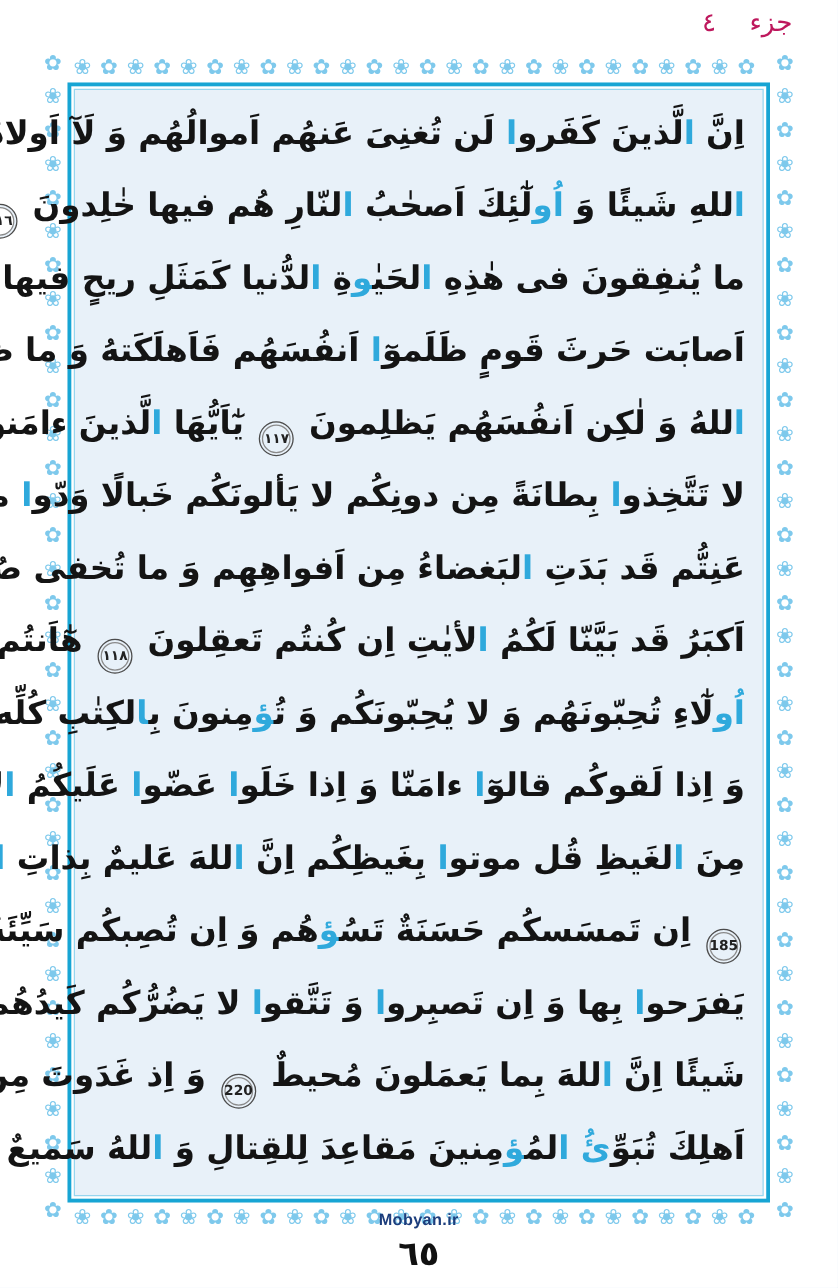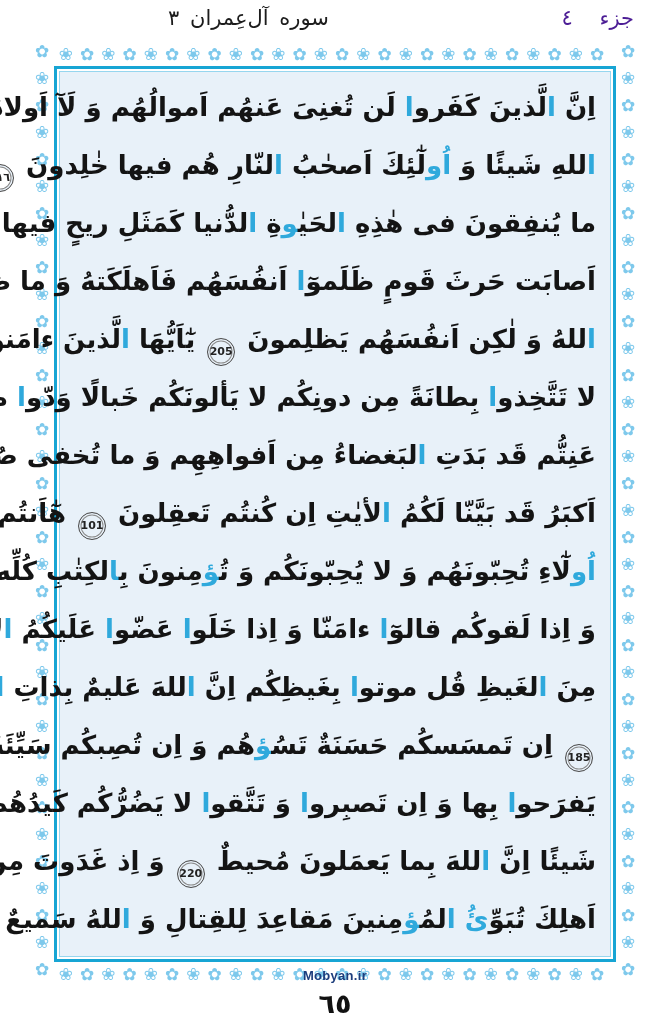--- a/index.html
+++ b/index.html
@@ -8,21 +8,21 @@
     background: #ffffff;
     overflow: hidden;
     font-family: "DejaVu Sans", sans-serif;
   }
   .page { position: relative; width: 670px; height: 1030px; direction: rtl; }
 
   
   .header { position: absolute; top: 0; left: 0; right: 0; height: 40px; }
   .hdr-right {
     position: absolute; right: 36px; top: 6px;
-    font-size: 21px; color: #4c1d95; word-spacing: 20px; font-weight: 500;
+    font-size: 21px; color: #be185d; word-spacing: 20px; font-weight: 500;
   }
   .hdr-left {
     position: absolute; left: 168px; top: 6px;
     font-size: 21px; color: #1c1c1c; word-spacing: 4px; font-weight: 500;
   }
 
   
   .frame { position: absolute; left: 30px; top: 42px; width: 610px; height: 944px; }
   .band {
     position: absolute; color: #7ec9ec; overflow: hidden;
@@ -74,39 +74,38 @@
     text-align: center; font-size: 27px; font-weight: 600; color: #111;
   }
 </style>
 </head>
 <body>
 
 <div class="page">
 
   <div class="header">
     <span class="hdr-right">جزء ٤</span>
-    <span class="hdr-left">سوره آل‌عِمران ٣</span>
   </div>
 
   <div class="frame">
     <div class="band band-top">✿❀✿❀✿❀✿❀✿❀✿❀✿❀✿❀✿❀✿❀✿❀✿❀✿❀</div>
     <div class="band band-bottom">✿❀✿❀✿❀✿❀✿❀✿❀✿❀✿❀✿❀✿❀✿❀✿❀✿❀</div>
     <div class="band band-left">✿❀✿❀✿❀✿❀✿❀✿❀✿❀✿❀✿❀✿❀✿❀✿❀✿❀✿❀✿❀✿❀✿❀✿❀✿❀✿❀</div>
     <div class="band band-right">✿❀✿❀✿❀✿❀✿❀✿❀✿❀✿❀✿❀✿❀✿❀✿❀✿❀✿❀✿❀✿❀✿❀✿❀✿❀✿❀</div>
 
     <div class="panel">
       <div class="lines" id="lines">
           <div class="qline">اِنَّ <span class="silent">ا</span>لَّذينَ كَفَرو<span class="silent">ا</span> لَن تُغنِىَ عَنهُم اَموالُهُم وَ لَآ اَولادُهُم مِنَ</div>
           <div class="qline"><span class="silent">ا</span>للهِ شَيئًا وَ <span class="silent">اُو</span>لٰٓئِكَ اَصحٰبُ <span class="silent">ا</span>لنّارِ هُم فيها خٰلِدونَ <span class="vbadge">١١٦</span> مَثَلُ</div>
           <div class="qline">ما يُنفِقونَ فى هٰذِهِ <span class="silent">ا</span>لحَيٰ<span class="silent">و</span>ةِ <span class="silent">ا</span>لدُّنيا كَمَثَلِ ريحٍ فيها صِرٌّ</div>
           <div class="qline">اَصابَت حَرثَ قَومٍ ظَلَموٓ<span class="silent">ا</span> اَنفُسَهُم فَاَهلَكَتهُ وَ ما ظَلَمَهُمُ</div>
-          <div class="qline"><span class="silent">ا</span>للهُ وَ لٰكِن اَنفُسَهُم يَظلِمونَ <span class="vbadge">205</span> يٰٓاَيُّهَا <span class="silent">ا</span>لَّذينَ ءامَنو</div>
+          <div class="qline"><span class="silent">ا</span>للهُ وَ لٰكِن اَنفُسَهُم يَظلِمونَ <span class="vbadge">١١٧</span> يٰٓاَيُّهَا <span class="silent">ا</span>لَّذينَ ءامَنو</div>
           <div class="qline">لا تَتَّخِذو<span class="silent">ا</span> بِطانَةً مِن دونِكُم لا يَألونَكُم خَبالًا وَدّو<span class="silent">ا</span> ما</div>
           <div class="qline">عَنِتُّم قَد بَدَتِ <span class="silent">ا</span>لبَغضاءُ مِن اَفواهِهِم وَ ما تُخفى صُدورُهُم</div>
-          <div class="qline">اَكبَرُ قَد بَيَّنّا لَكُمُ <span class="silent">ا</span>لأيٰتِ اِن كُنتُم تَعقِلونَ <span class="vbadge">101</span> هٰٓاَنتُم</div>
+          <div class="qline">اَكبَرُ قَد بَيَّنّا لَكُمُ <span class="silent">ا</span>لأيٰتِ اِن كُنتُم تَعقِلونَ <span class="vbadge">١١٨</span> هٰٓاَنتُم</div>
           <div class="qline"><span class="silent">اُو</span>لٰٓاءِ تُحِبّونَهُم وَ لا يُحِبّونَكُم وَ تُ<span class="silent">ؤ</span>مِنونَ بِ<span class="silent">ا</span>لكِتٰبِ كُلِّهٖ</div>
           <div class="qline">وَ اِذا لَقوكُم قالوٓ<span class="silent">ا</span> ءامَنّا وَ اِذا خَلَو<span class="silent">ا</span> عَضّو<span class="silent">ا</span> عَلَيكُمُ <span class="silent">ا</span>لاَنامِلَ</div>
           <div class="qline">مِنَ <span class="silent">ا</span>لغَيظِ قُل موتو<span class="silent">ا</span> بِغَيظِكُم اِنَّ <span class="silent">ا</span>للهَ عَليمٌ بِذاتِ <span class="silent">ا</span>لصُّدورِ</div>
           <div class="qline"><span class="vbadge">185</span> اِن تَمسَسكُم حَسَنَةٌ تَسُ<span class="silent">ؤ</span>هُم وَ اِن تُصِبكُم سَيِّئَةٌ</div>
           <div class="qline">يَفرَحو<span class="silent">ا</span> بِها وَ اِن تَصبِرو<span class="silent">ا</span> وَ تَتَّقو<span class="silent">ا</span> لا يَضُرُّكُم كَيدُهُم</div>
           <div class="qline">شَيئًا اِنَّ <span class="silent">ا</span>للهَ بِما يَعمَلونَ مُحيطٌ <span class="vbadge">220</span> وَ اِذ غَدَوتَ مِن</div>
           <div class="qline">اَهلِكَ تُبَوِّ<span class="silent">ئُ</span> <span class="silent">ا</span>لمُ<span class="silent">ؤ</span>مِنينَ مَقاعِدَ لِلقِتالِ وَ <span class="silent">ا</span>للهُ سَميعٌ عَليمٌ </div>
         </div>
     </div>
 

